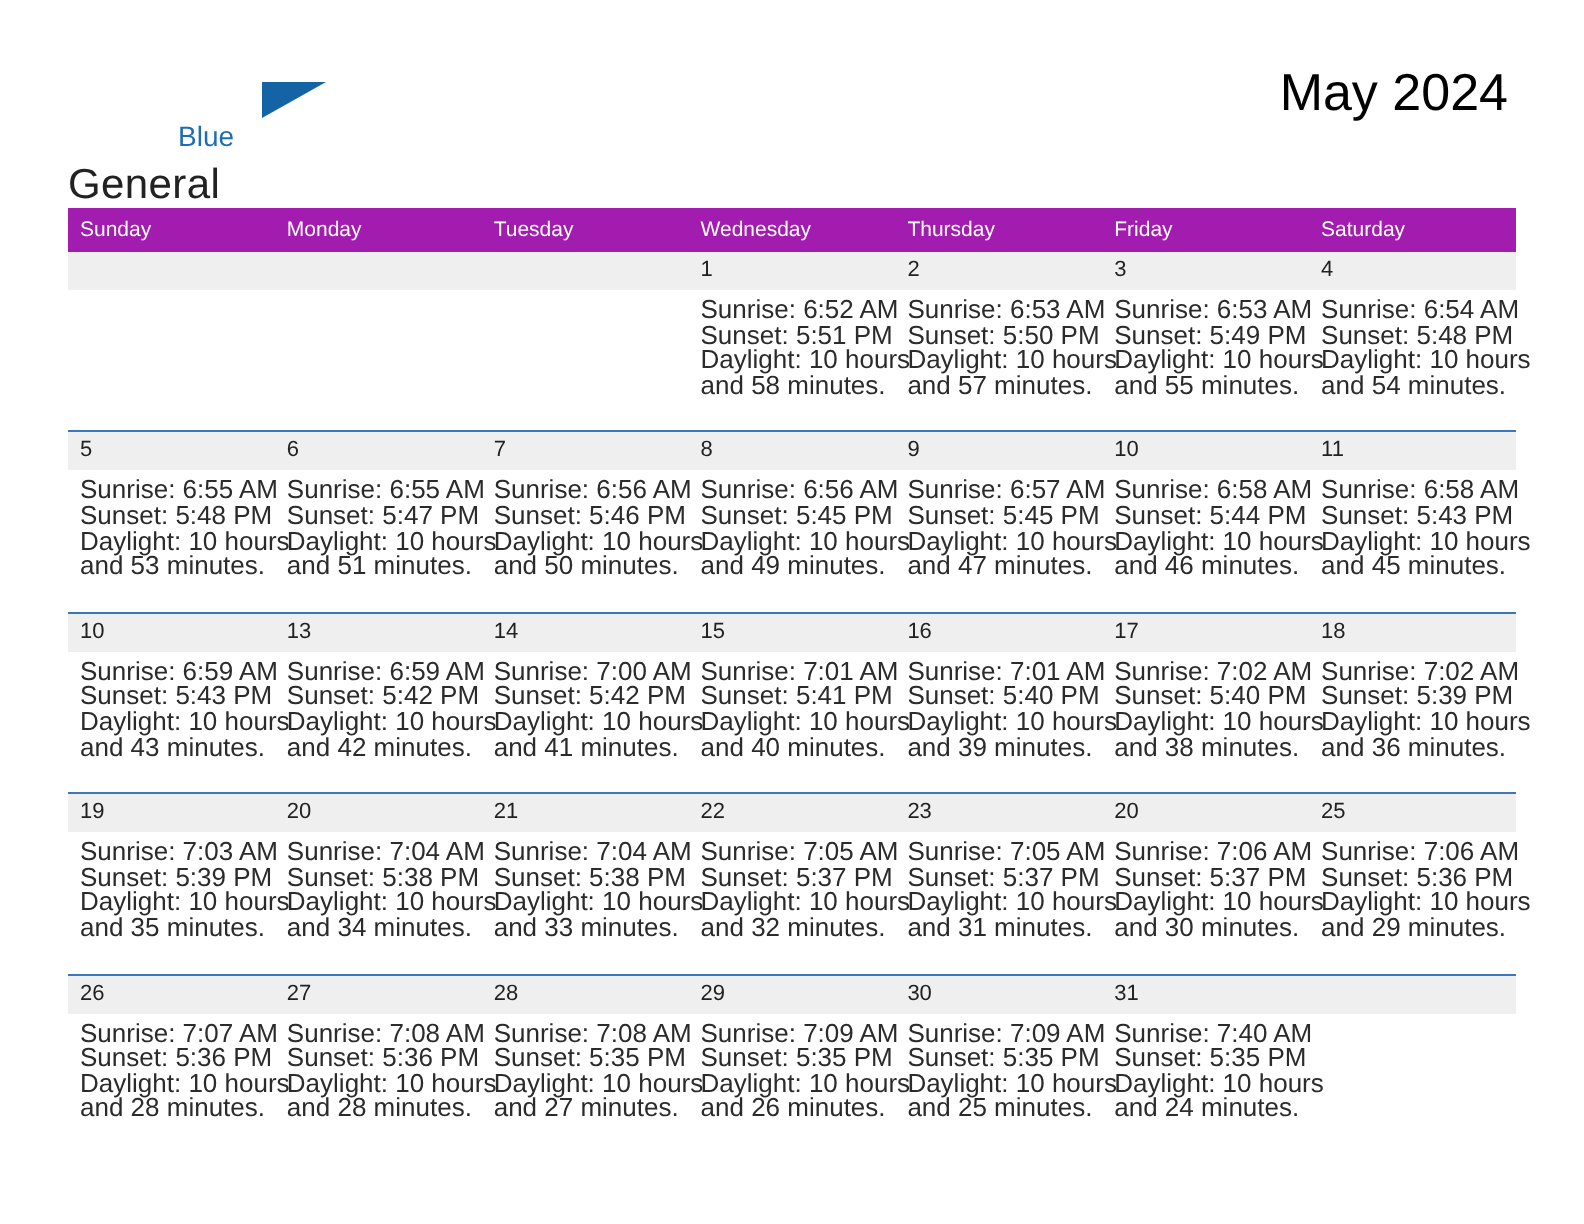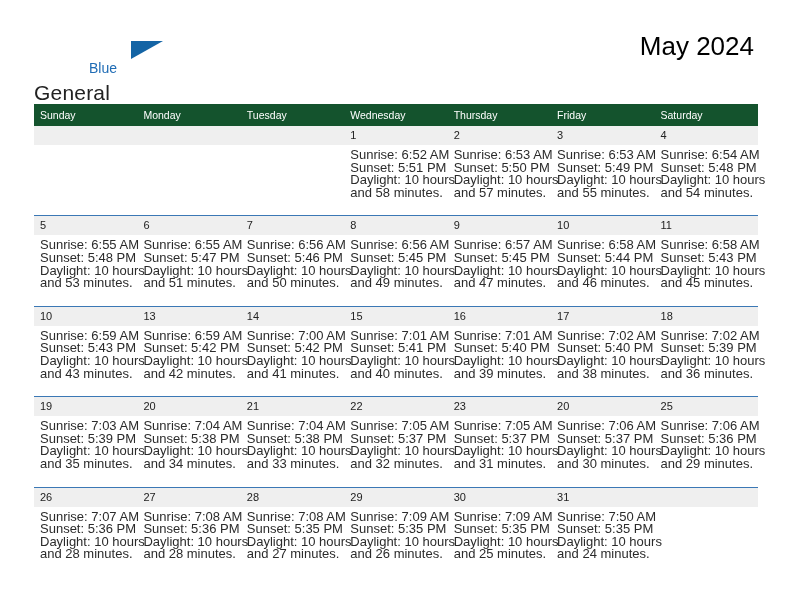--- a/index.html
+++ b/index.html
@@ -89,21 +89,21 @@
   
   .calendar {
     position: absolute;
     left: 34px;
     top: 104px;
     width: 724px;
     border-collapse: collapse;
     table-layout: fixed;
   }
   .calendar th {
-    background: #14532d;
+    background: #a21caf;
     color: #ffffff;
     font-weight: normal;
     font-size: 10.5px;
     text-align: left;
     padding: 5px 0 5px 6px;
     height: 12px;
     line-height: 12px;
   }
   .calendar td {
     vertical-align: top;
@@ -469,21 +469,21 @@
             <div class="cellbody">
               <div>Sunrise: 7:09 AM</div>
               <div>Sunset: 5:35 PM</div>
               <div>Daylight: 10 hours</div>
               <div>and 25 minutes.</div>
             </div>
           </td>
           <td>
             <div class="daynum">31</div>
             <div class="cellbody">
-              <div>Sunrise: 7:50 AM</div>
+              <div>Sunrise: 7:40 AM</div>
               <div>Sunset: 5:35 PM</div>
               <div>Daylight: 10 hours</div>
               <div>and 24 minutes.</div>
             </div>
           </td>
           <td>
             <div class="daynum empty"></div>
             <div class="cellbody">
               <div></div>
               <div></div>

